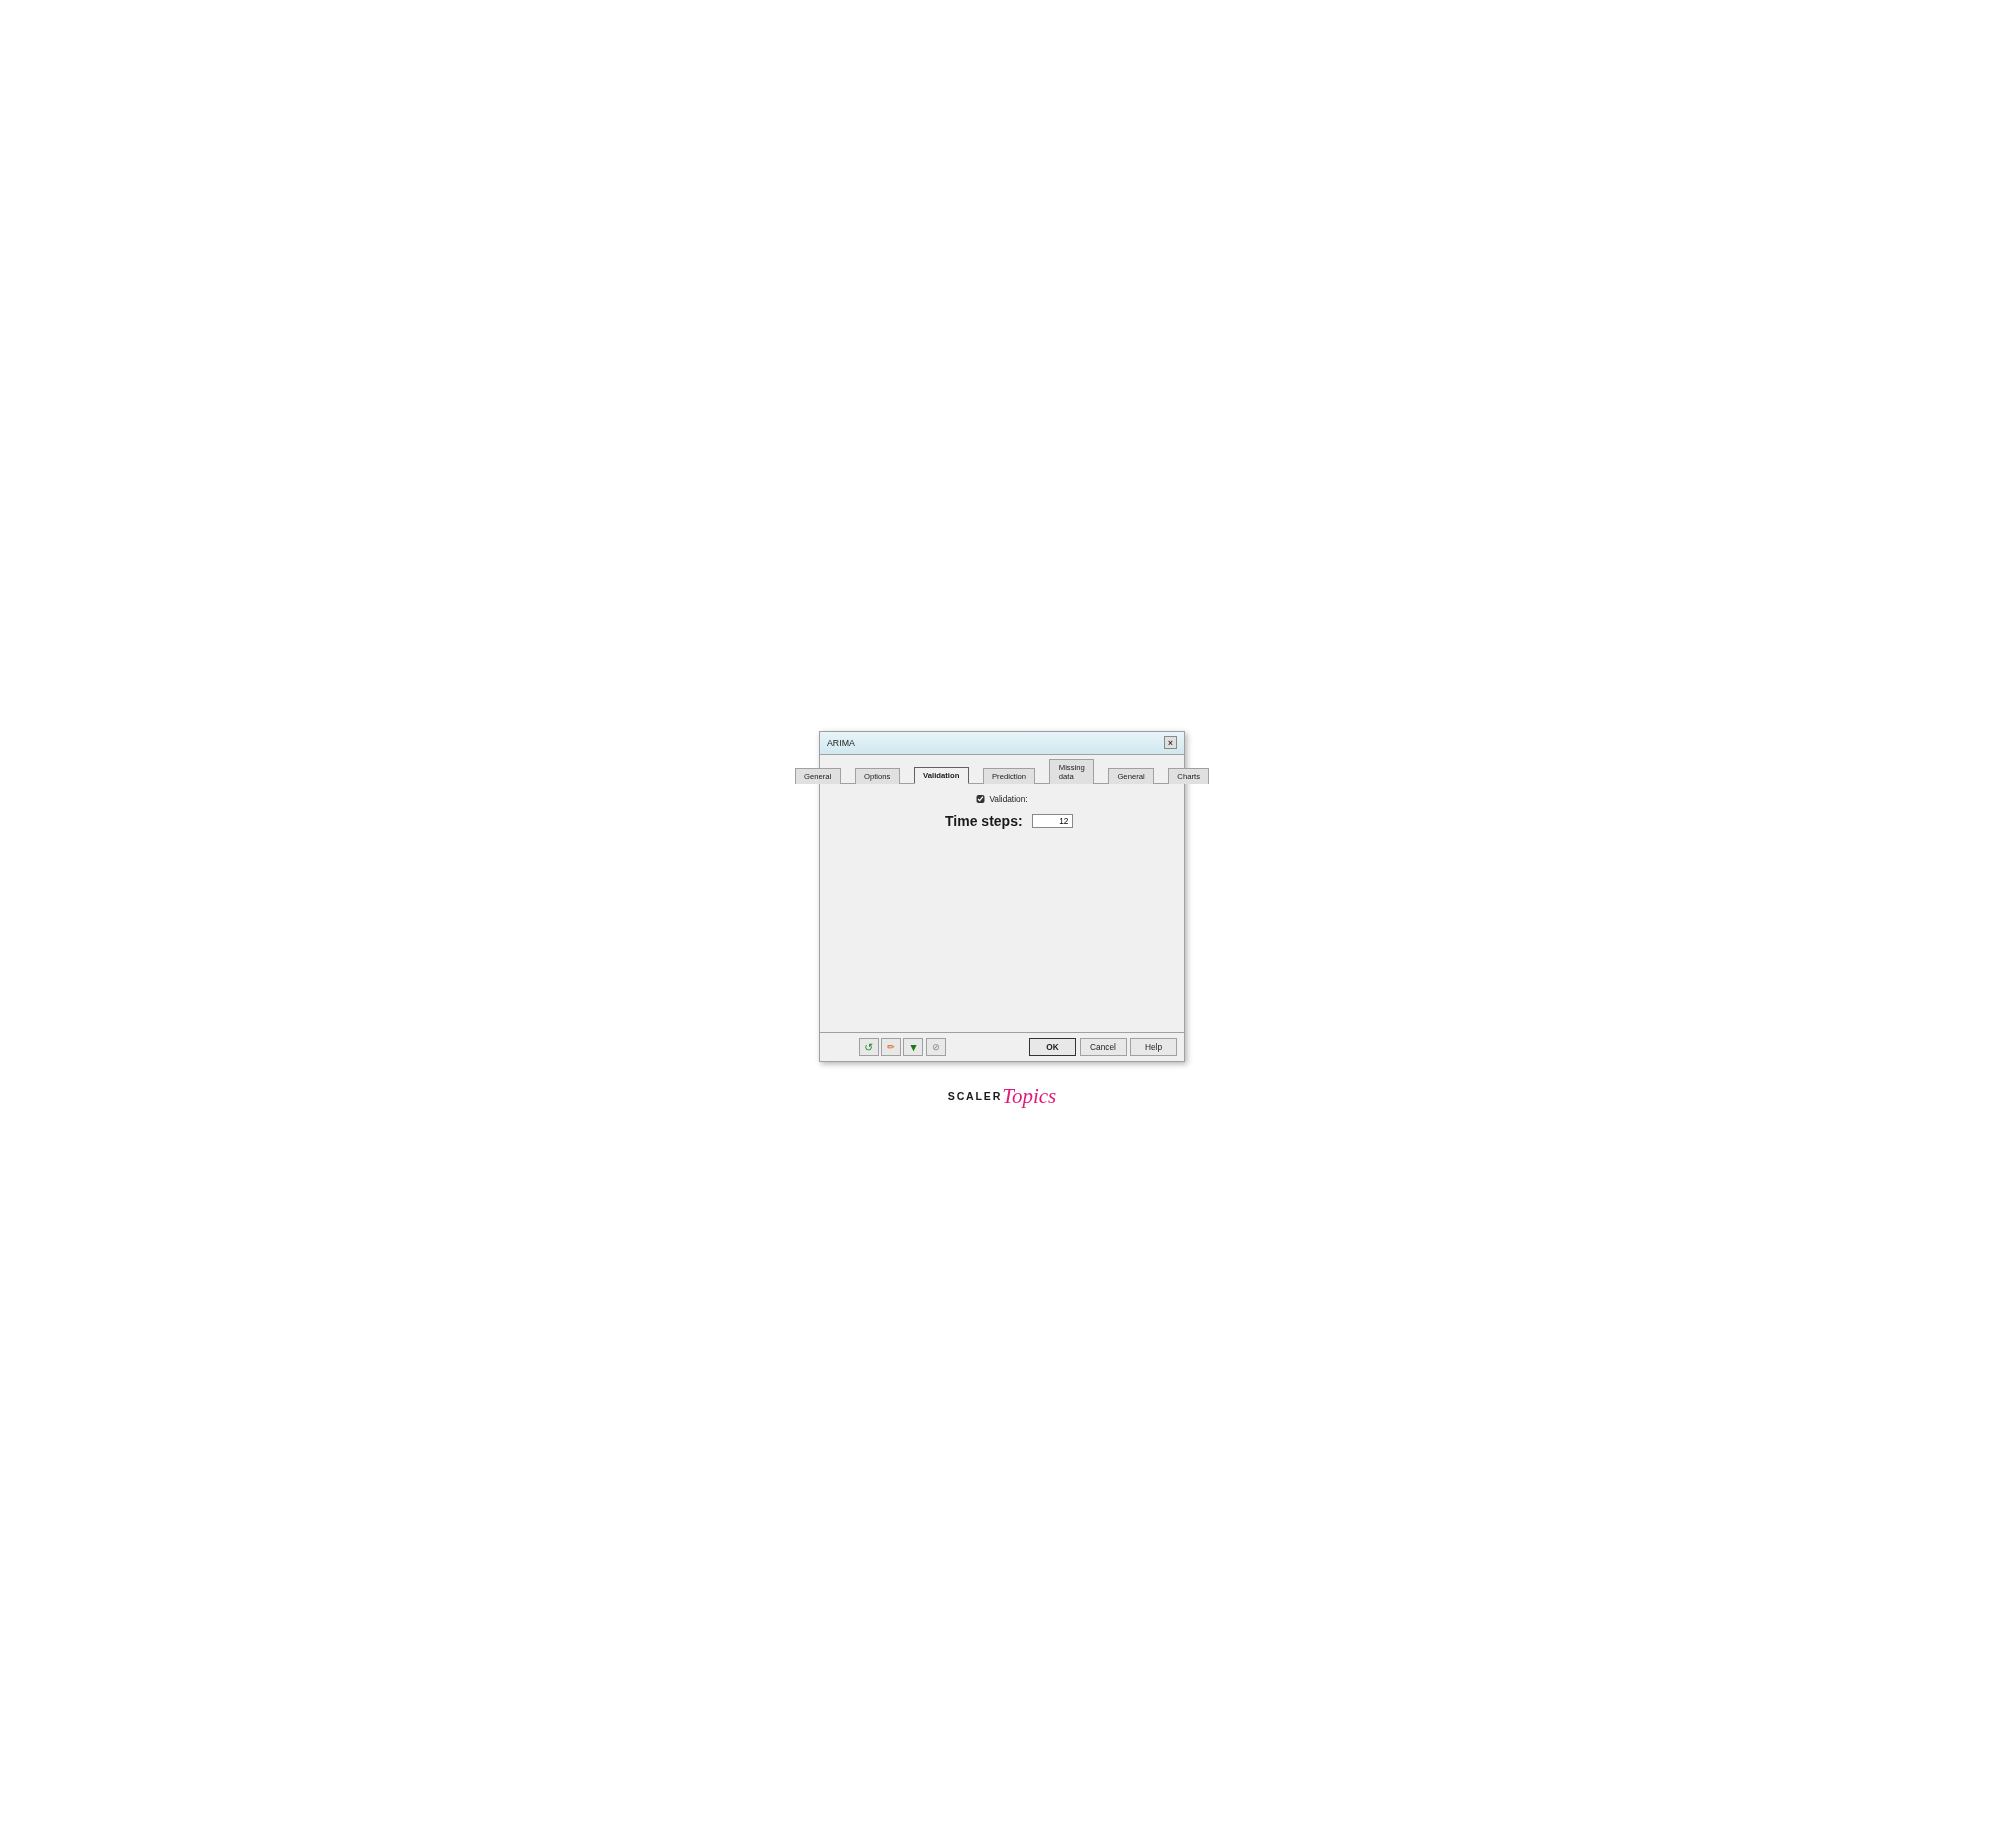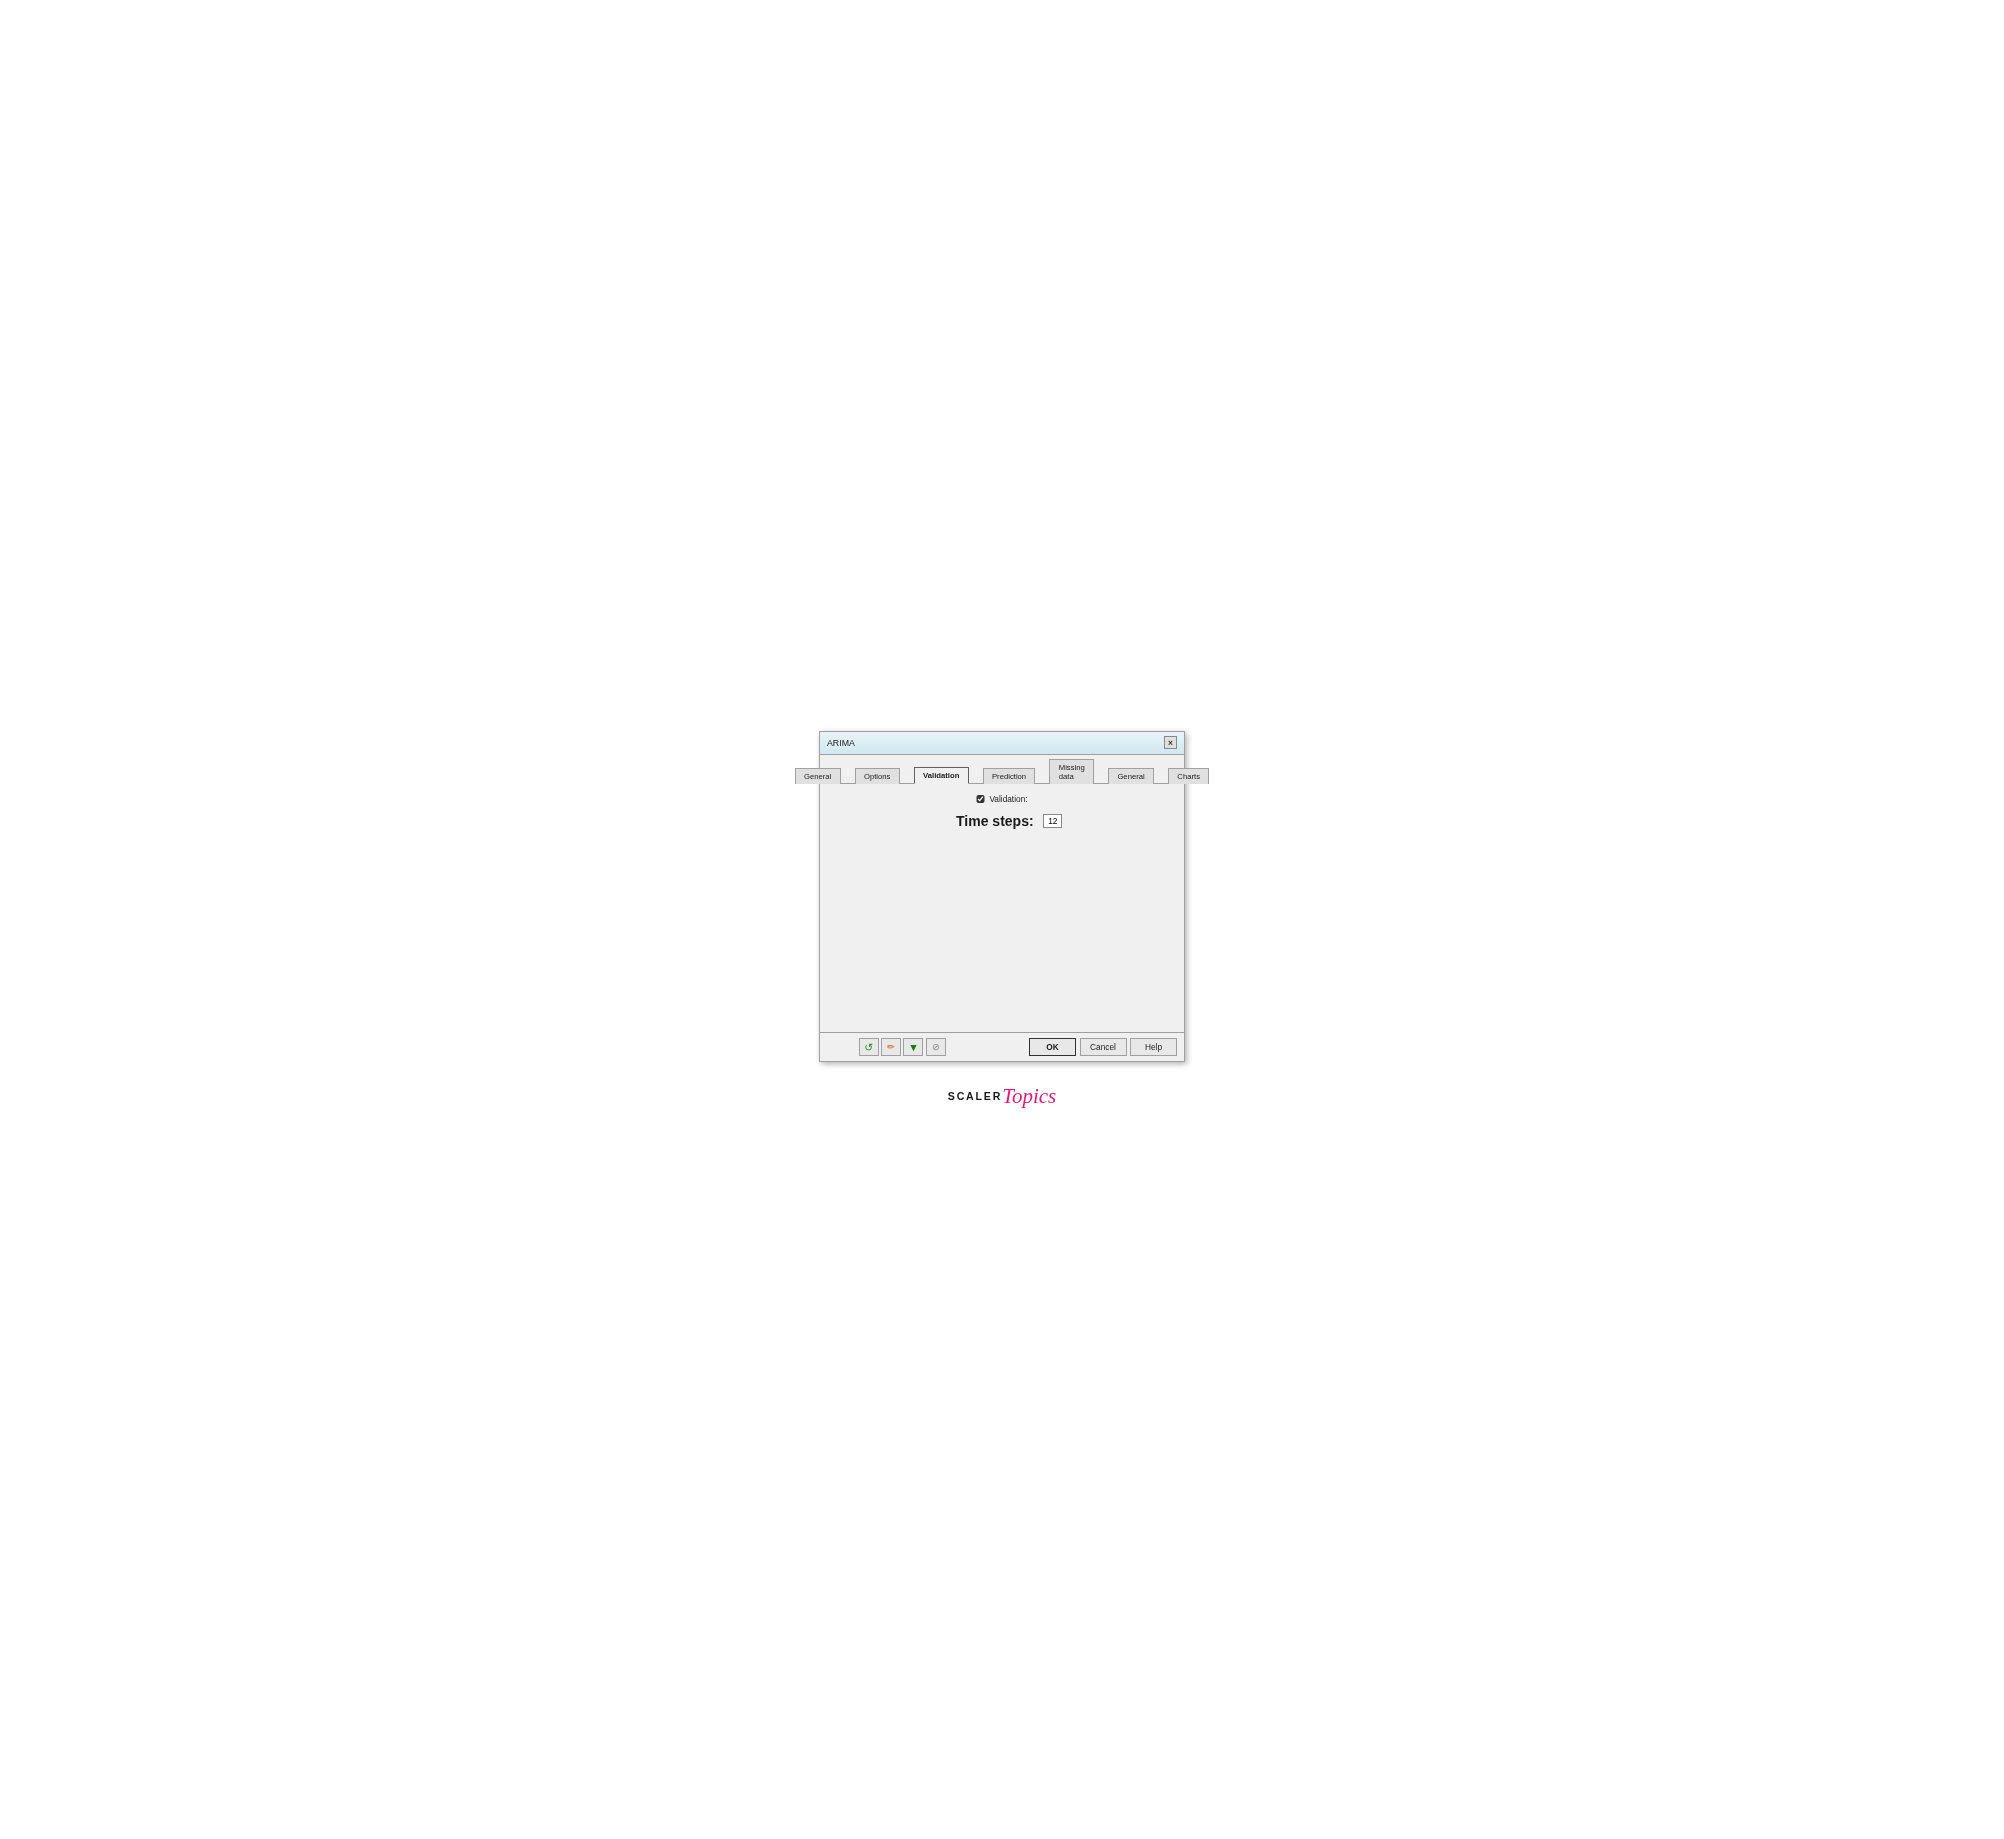--- a/index.html
+++ b/index.html
@@ -127,21 +127,21 @@
     }
 
     .time-steps-label {
       font-size: 14px;
       color: #1a1a1a;
       min-width: 59px;
       font-weight: bold;
     }
 
     .time-steps-input {
-      width: 19px;
+      width: 41px;
       padding: 1.2px 3.5px;
       border: 0.6px solid #888;
       background: #ffffff;
       font-size: 8.3px;
       text-align: right;
     }
 
     .dialog-footer {
       display: flex;
       align-items: center;

